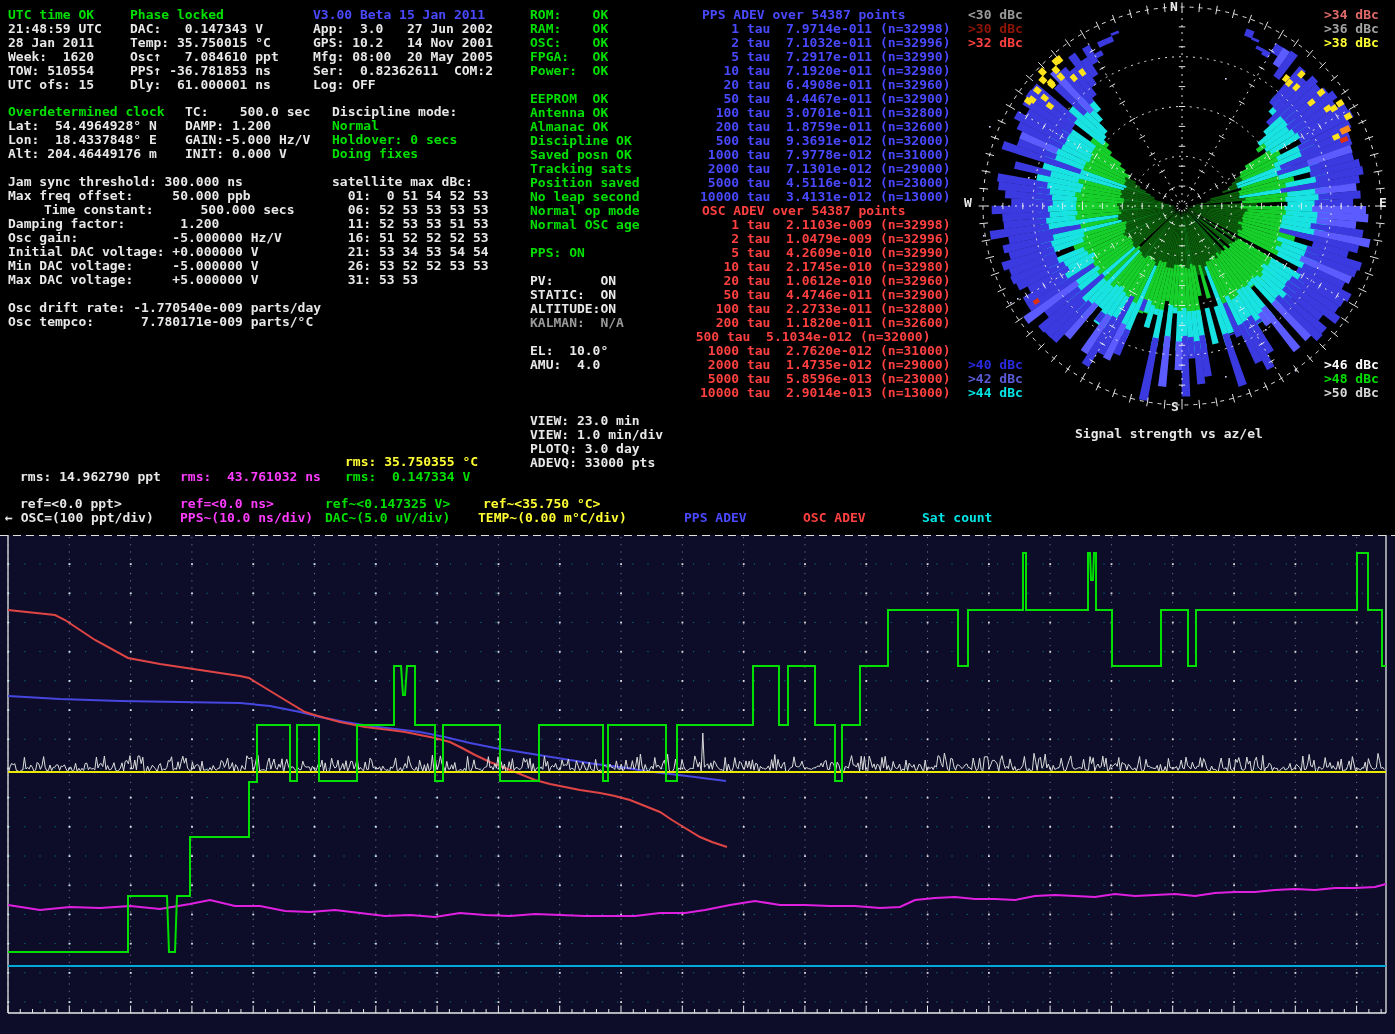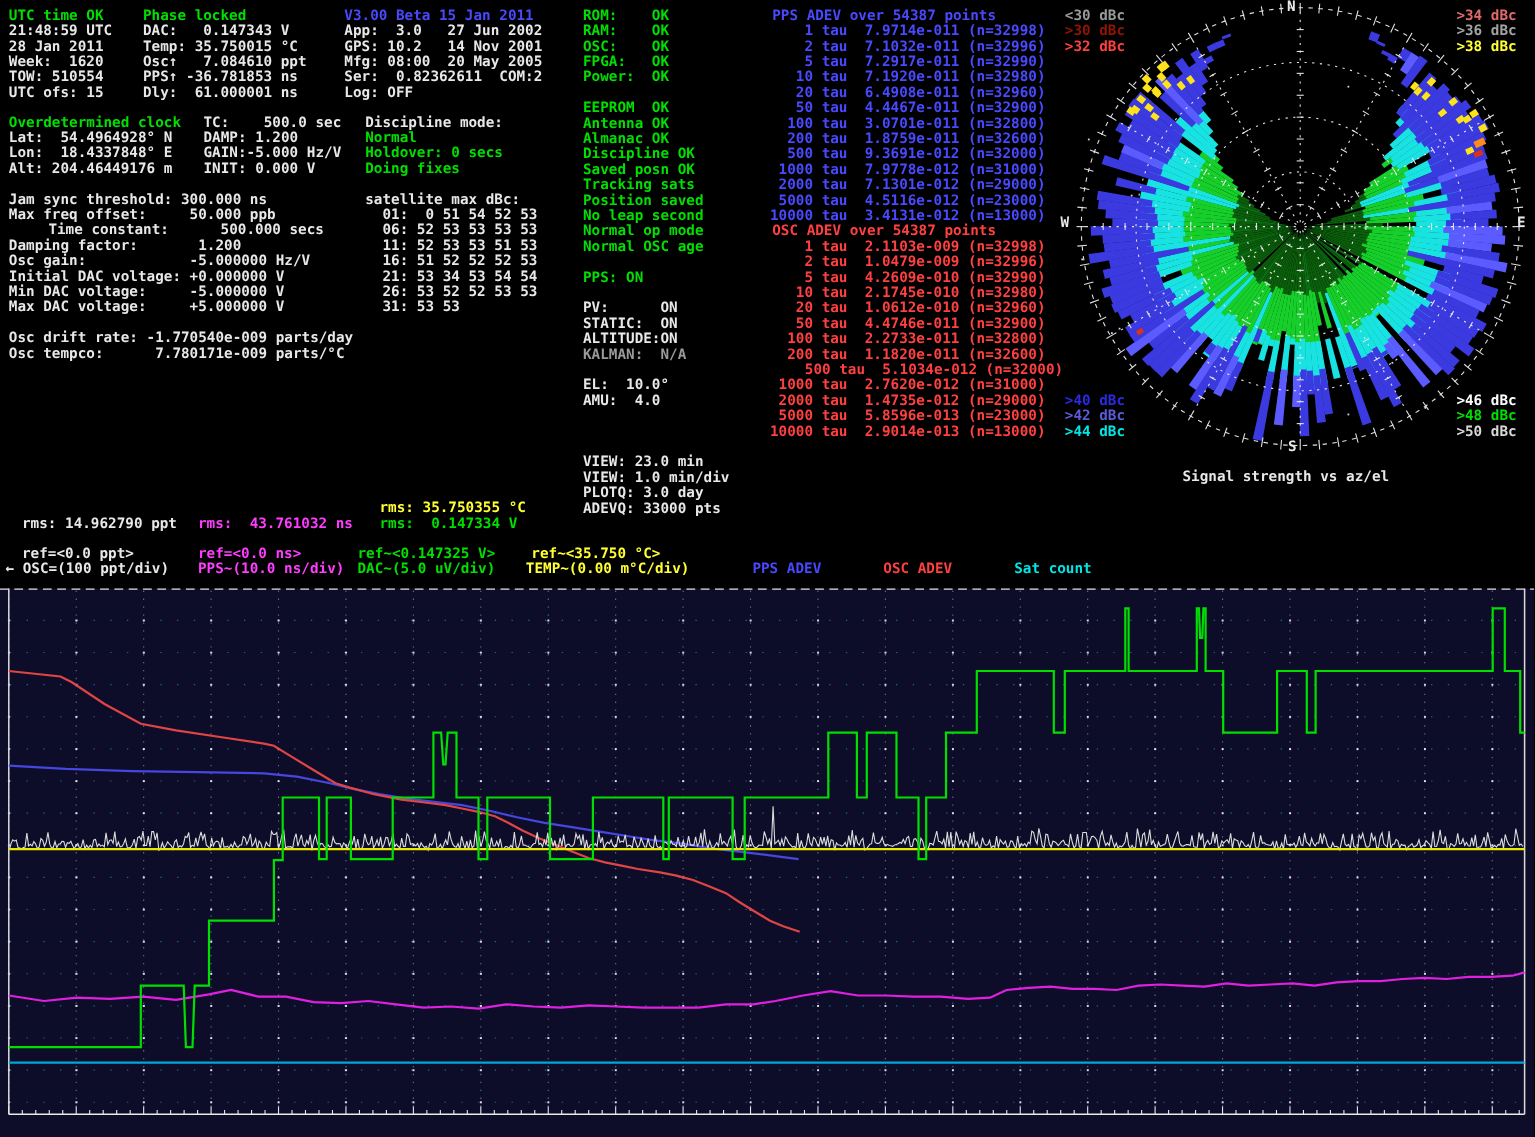--- a/index.html
+++ b/index.html
@@ -141,21 +141,21 @@
       <div class="t c-b" style="left: 700px; top: 190px;">10000 tau  3.4131e-012 (n=13000)</div>
       <div class="t c-r" style="left: 702px; top: 204px;">OSC ADEV over 54387 points</div>
       <div class="t c-r" style="left: 700px; top: 218px;">    1 tau  2.1103e-009 (n=32998)</div>
       <div class="t c-r" style="left: 700px; top: 232px;">    2 tau  1.0479e-009 (n=32996)</div>
       <div class="t c-r" style="left: 700px; top: 246px;">    5 tau  4.2609e-010 (n=32990)</div>
       <div class="t c-r" style="left: 700px; top: 260px;">   10 tau  2.1745e-010 (n=32980)</div>
       <div class="t c-r" style="left: 700px; top: 274px;">   20 tau  1.0612e-010 (n=32960)</div>
       <div class="t c-r" style="left: 700px; top: 288px;">   50 tau  4.4746e-011 (n=32900)</div>
       <div class="t c-r" style="left: 700px; top: 302px;">  100 tau  2.2733e-011 (n=32800)</div>
       <div class="t c-r" style="left: 700px; top: 316px;">  200 tau  1.1820e-011 (n=32600)</div>
-      <div class="t c-r" style="left: 716px; top: 330px;">  500 tau  5.1034e-012 (n=32000)</div>
+      <div class="t c-r" style="left: 680px; top: 330px;">  500 tau  5.1034e-012 (n=32000)</div>
       <div class="t c-r" style="left: 700px; top: 344px;"> 1000 tau  2.7620e-012 (n=31000)</div>
       <div class="t c-r" style="left: 700px; top: 358px;"> 2000 tau  1.4735e-012 (n=29000)</div>
       <div class="t c-r" style="left: 700px; top: 372px;"> 5000 tau  5.8596e-013 (n=23000)</div>
       <div class="t c-r" style="left: 700px; top: 386px;">10000 tau  2.9014e-013 (n=13000)</div>
     </div>
   <svg id="polar" width="440" height="440">
       <path d="M284.0,35.6 L286.6,28.5 L294.6,31.6 L291.7,38.6 Z" fill="#3a3ae0"></path>
       <path d="M292.0,36.9 L291.0,39.4 L298.5,42.7 L299.6,40.3 Z" fill="#3a3ae0"></path>
       <path d="M296.9,45.4 L295.4,48.5 L302.5,52.0 L304.1,48.9 Z" fill="#3a3ae0"></path>
       <path d="M301.0,54.2 L303.8,48.9 L310.8,52.8 L307.8,57.9 Z" fill="#3a3ae0"></path>

